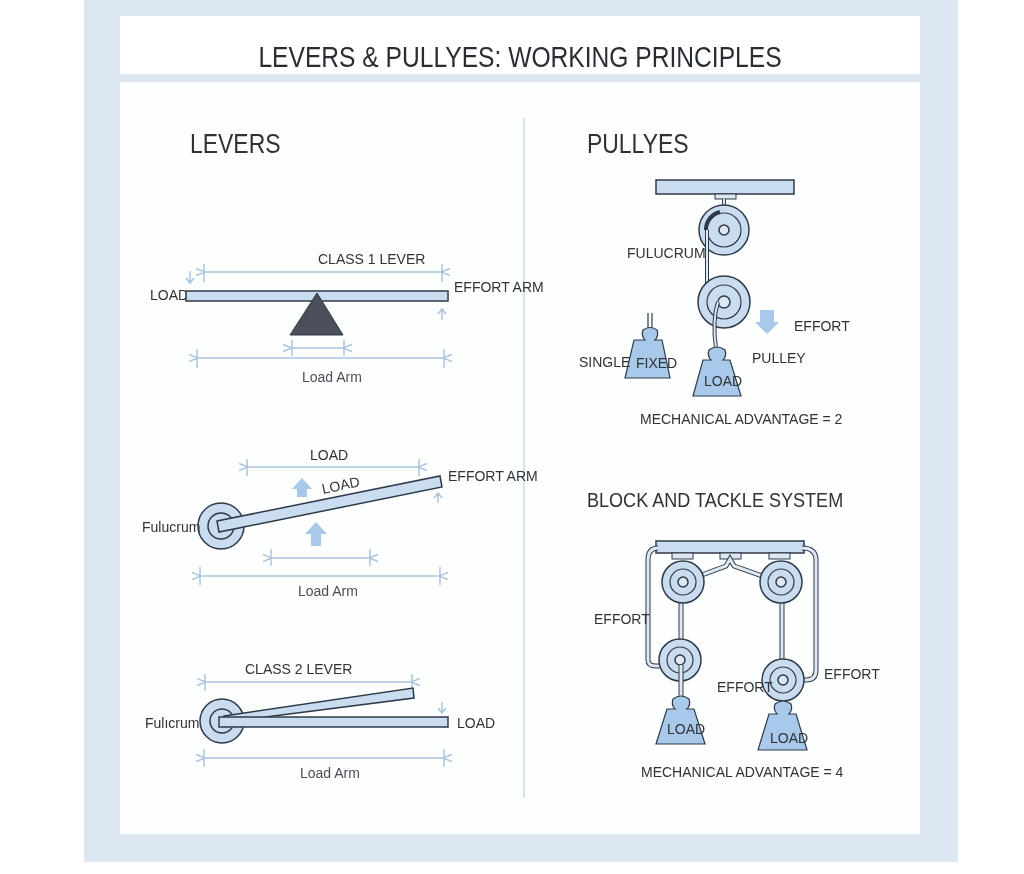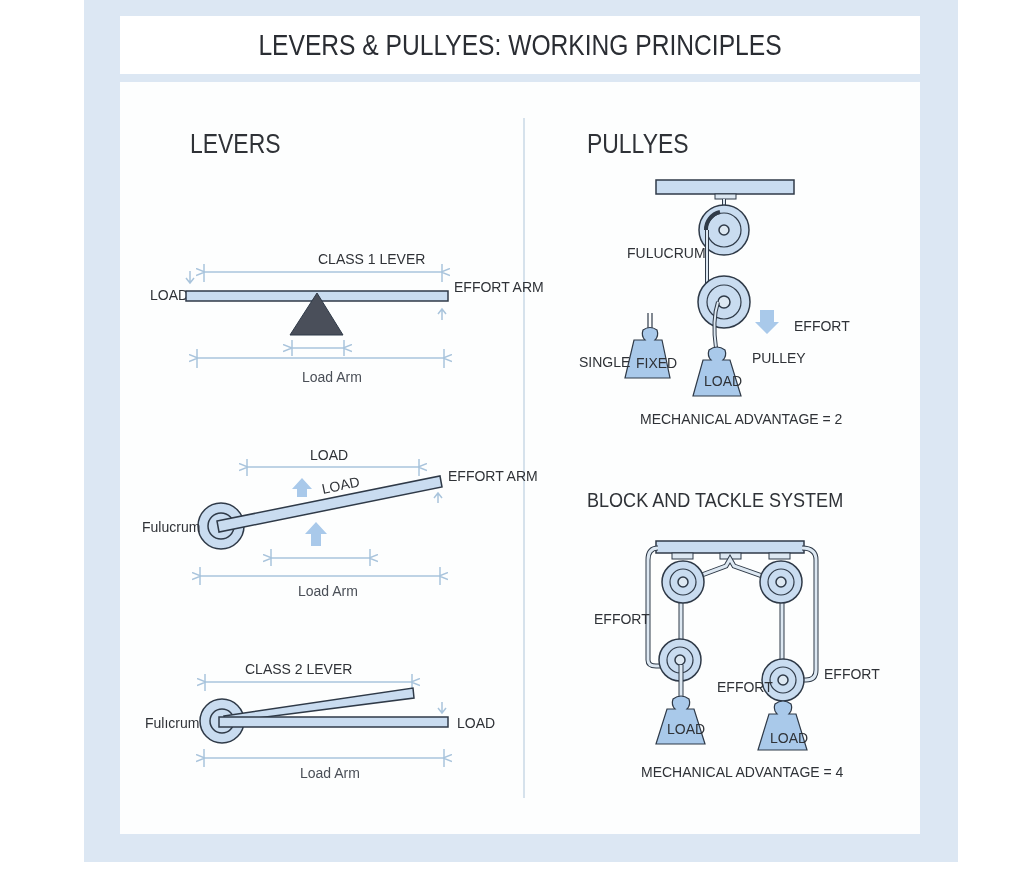--- a/index.html
+++ b/index.html
@@ -1,18 +1,18 @@
 <!DOCTYPE html>
 <html><head>
 <meta charset="utf-8">
 <style>
   html, body { margin: 0; padding: 0; background: #ffffff; }
   body { width: 1024px; height: 874px; position: relative; overflow: hidden; font-family: "Liberation Sans", "DejaVu Sans", sans-serif; }
   .frame { position: absolute; left: 84px; top: 0; width: 874px; height: 862px; background: #dce7f3; }
-  .title-box { position: absolute; left: 120px; top: 16px; width: 800px; height: 58px; background: #ffffff; display: flex; align-items: center; justify-content: center; }
+  .title-box { position: absolute; left: 120px; top: 16px; width: 800px; height: 58px; background: #ffffff; display: flex; align-items: flex-end; justify-content: center; }
   .title { font-family: "Liberation Sans Narrow", "Liberation Sans", sans-serif; font-size: 30px; color: #2a2d33; letter-spacing: 0px; transform: scaleX(0.82); white-space: nowrap; }
   .content-box { position: absolute; left: 120px; top: 82px; width: 800px; height: 752px; background: #fdfefe; }
   svg { position: absolute; left: 0; top: 0; }
   .lbl { font-family: "Liberation Sans", sans-serif; fill: #2f3237; }
   .hdr { font-size: 27px; }
   .sm { font-size: 14px; }
   .md { font-size: 16px; }
   .note { fill: #4a4f57; }
 </style>
 </head>

